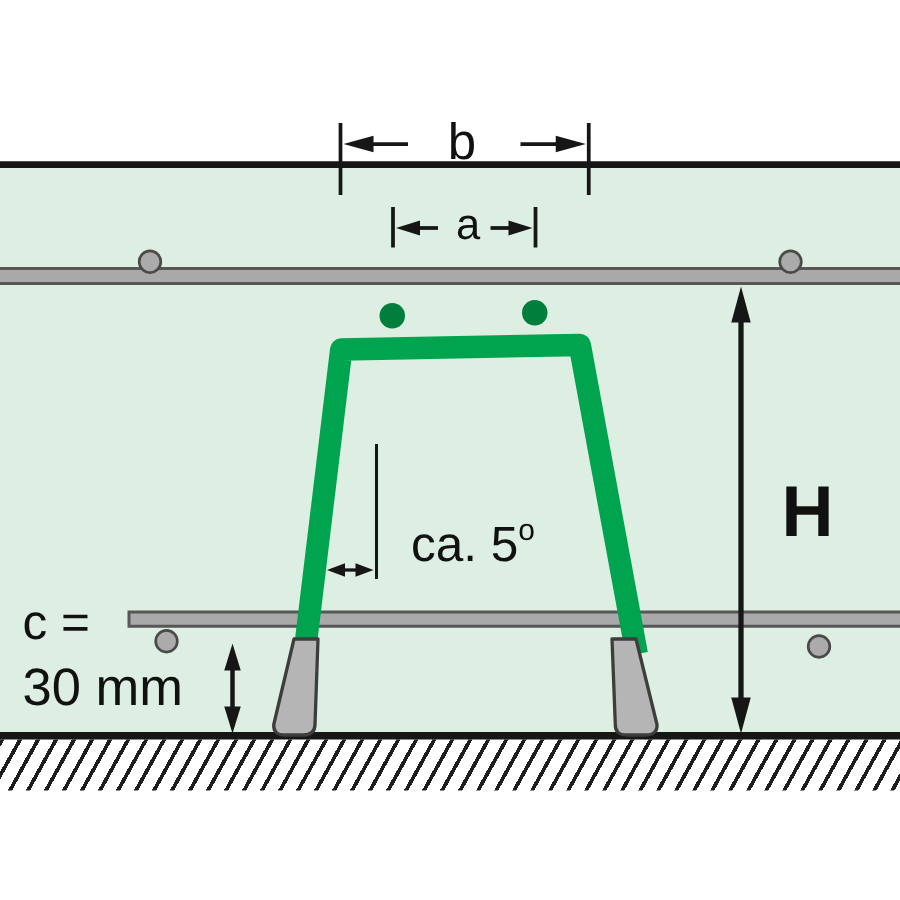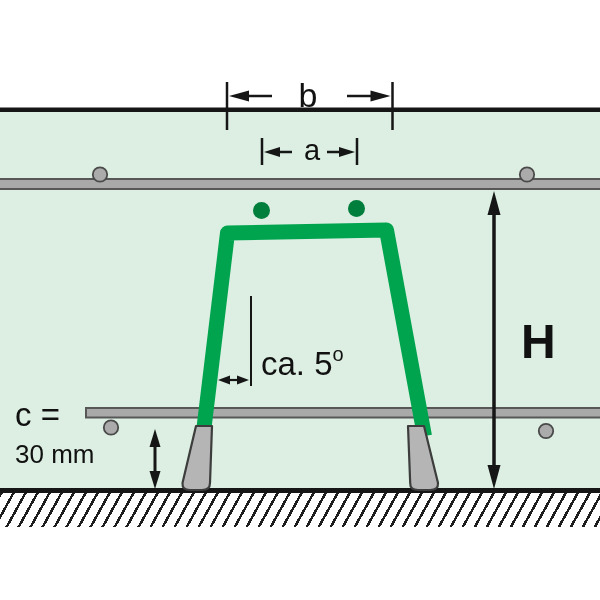--- a/index.html
+++ b/index.html
@@ -17,24 +17,24 @@
     position: absolute;
     left: 0; top: 493px;
     width: 600px; height: 34px;
     background: repeating-linear-gradient(119deg, #1e1e1e 0 2.5px, transparent 2.5px 10.5px);
     z-index: 0;
   }
   .lbl { position: absolute; z-index: 2; white-space: nowrap; line-height: 1; }
   .lbl-b   { left: 308px; top: 78px;  font-size: 34px; transform: translateX(-50%); }
   .lbl-a   { left: 312px; top: 136px; font-size: 29px; transform: translateX(-50%); }
   .lbl-h   { left: 521px; top: 318px; font-size: 48px; font-weight: bold; }
-  .lbl-ang { left: 261px; top: 344px; font-size: 33px; }
+  .lbl-ang { left: 274px; top: 344px; font-size: 33px; }
   .lbl-ang sup { font-size: 20px; vertical-align: 14px; }
   .lbl-c1  { left: 15px;  top: 398px; font-size: 33px; }
-  .lbl-c2  { left: 15px;  top: 441px; font-size: 26px; }
+  .lbl-c2  { left: 15px;  top: 441px; font-size: 35px; }
 </style>
 </head>
 <body>
 
 <div id="canvas">
 
   <div class="hatch"></div>
 
   <svg width="600" height="600" viewBox="0 0 600 600">
 

